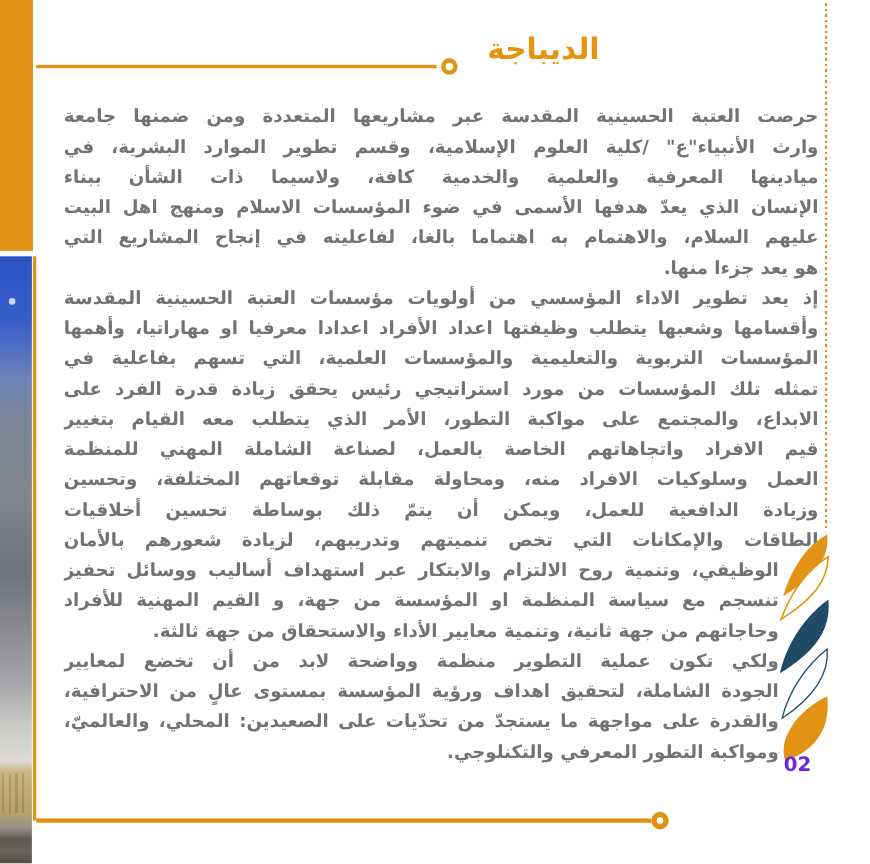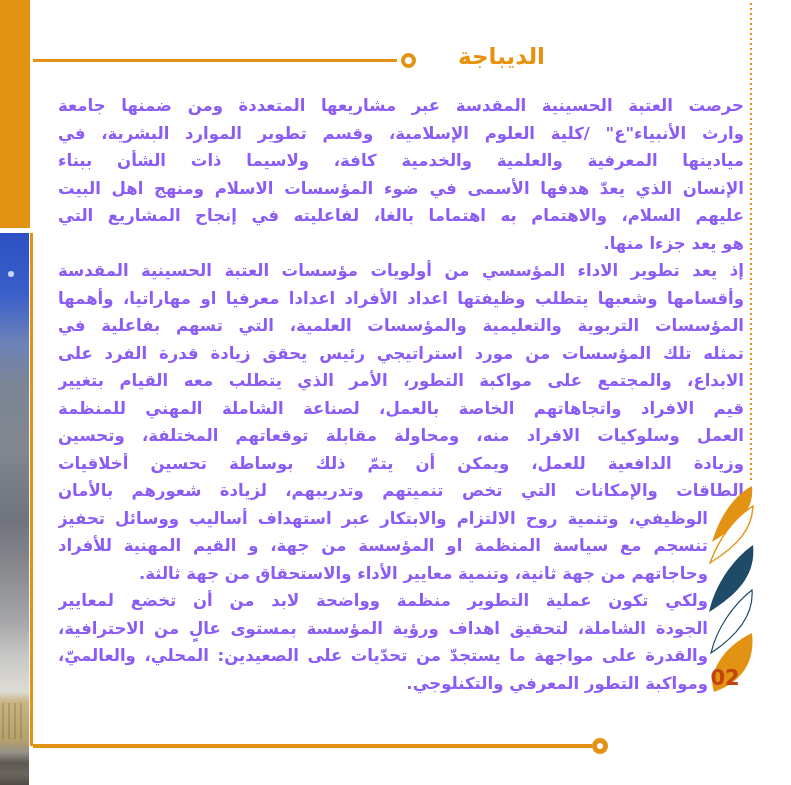--- a/index.html
+++ b/index.html
@@ -69,60 +69,60 @@
   }
   .h-ring {
     position: absolute; left: 401px; top: 53px;
     width: 15px; height: 15px;
     box-sizing: border-box;
     border: 4px solid #E39313;
     border-radius: 50%;
     background: #ffffff;
   }
   .page-title {
-    position: absolute; right: 246px; top: 43px;
+    position: absolute; right: 246px; top: 30px;
     direction: rtl;
-    font-size: 23px; font-weight: bold;
+    font-size: 27px; font-weight: bold;
     color: #E8930F;
     white-space: nowrap;
   }
   .dotted-vline {
     position: absolute; left: 750px; top: 3px;
     width: 2px; height: 480px;
     background: repeating-linear-gradient(to bottom, #E39313 0 2px, transparent 2px 5px);
   }
 
   
   .text-block {
     position: absolute; top: 92px; left: 58px; right: 47px;
     direction: rtl;
   }
   .line {
     direction: rtl;
     height: 27.5px; line-height: 27.5px;
     overflow: hidden;
     font-size: 16.5px; font-weight: bold;
-    color: #8b5cf6;
+    color: #737373;
     text-align: justify;
     text-align-last: justify;
   }
   .line.para-end { text-align-last: right; }
   .line.narrow { margin-right: 36px; }
 
   
   .ribbon {
     position: absolute; left: 707px; top: 485px;
     width: 48px; height: 208px;
   }
   .page-number {
-    position: absolute; left: 704px; top: 666px;
+    position: absolute; left: 704px; top: 685px;
     width: 42px;
     text-align: center;
-    font-size: 21px; font-weight: bold;
-    color: #c2410c;
+    font-size: 18px; font-weight: bold;
+    color: #6d28d9;
   }
 
   
   .f-line {
     position: absolute; left: 33px; top: 744px;
     width: 559px; height: 4px;
     background: #E39313;
   }
   .f-ring {
     position: absolute; left: 592px; top: 738px;

